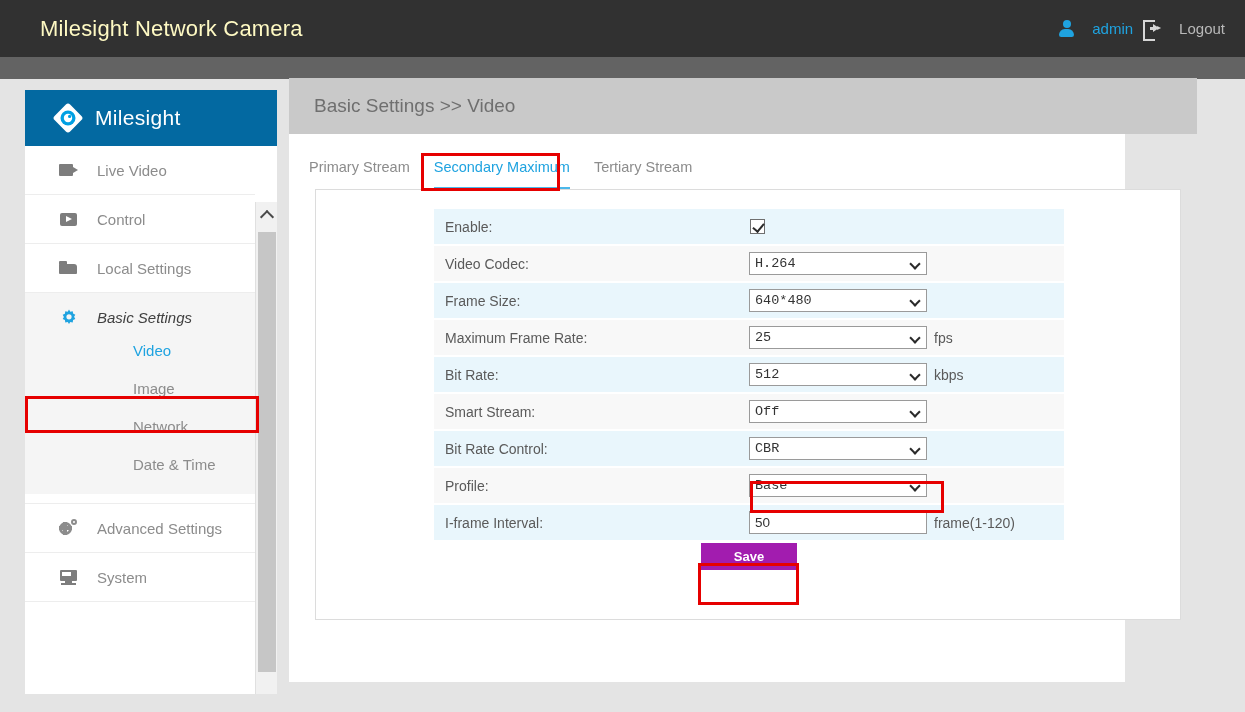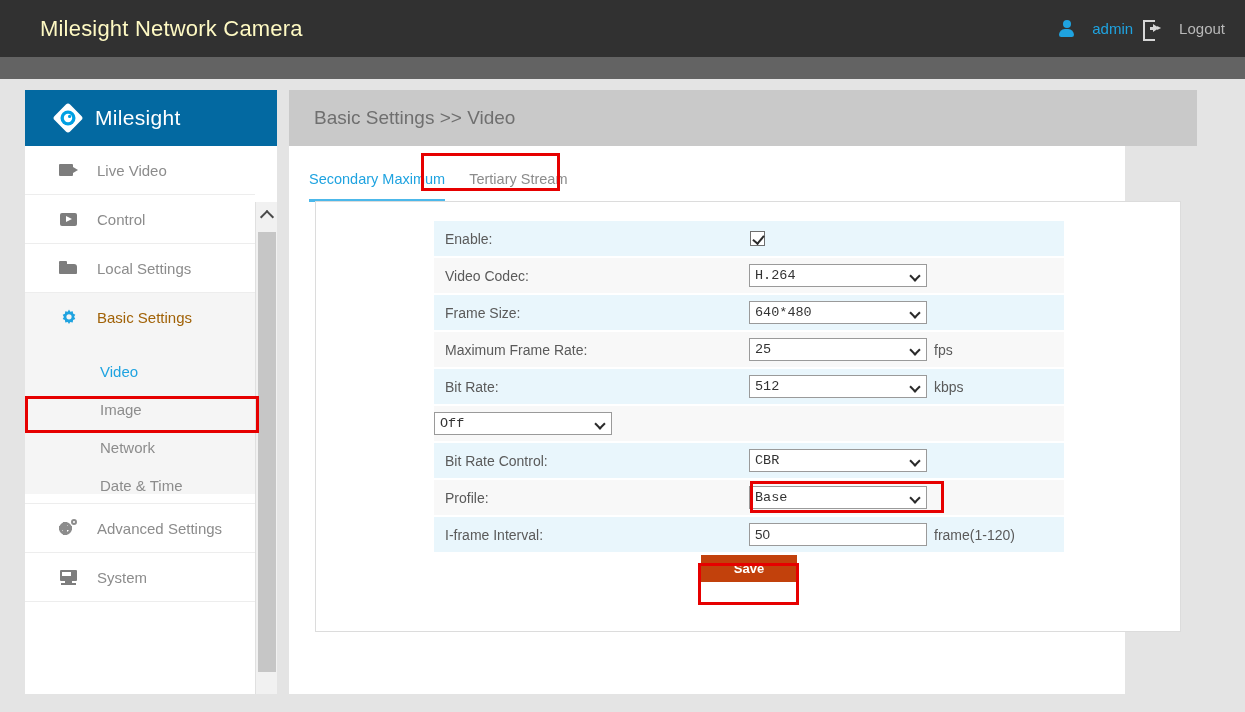--- a/index.html
+++ b/index.html
@@ -83,21 +83,21 @@
   }
   .menu-inner { width: 230px; }
   .menu-item {
     height: 49px; display: flex; align-items: center;
     padding-left: 34px; gap: 18px;
     border-bottom: 1px solid #ededed;
     background: #ffffff;
   }
   .menu-item .mlabel { font-size: 15px; color: #8c8c8c; }
   .menu-item.active { background: #f5f5f5; border-bottom: none; }
-  .menu-item.active .mlabel { color: #a16207; }
+  .menu-item.active .mlabel { color: #404040; font-style: italic; }
   .micon { width: 20px; height: 20px; position: relative; flex: none; }
 
   
   .ic-cam-body { position:absolute; left:0; top:4px; width:14px; height:12px; background:#7d7d7d; border-radius:1px;}
   .ic-cam-lens { position:absolute; left:14px; top:7px; width:0;height:0;
     border-top:3px solid transparent; border-bottom:3px solid transparent; border-left:5px solid #7d7d7d;}
   .ic-play-box { position:absolute; left:1px; top:4px; width:17px; height:13px; background:#7d7d7d; border-radius:2px;}
   .ic-play-tri { position:absolute; left:7px; top:7px; width:0;height:0;
     border-top:3.5px solid transparent; border-bottom:3.5px solid transparent; border-left:6px solid #ffffff;}
   .ic-folder-a { position:absolute; left:0; top:6px; width:18px; height:10px; background:#7d7d7d; border-radius:1px 3px 1px 1px;}
@@ -109,22 +109,22 @@
       linear-gradient(#8c8c8c,#8c8c8c) 4.5px -1.5px/4px 16px no-repeat,
       linear-gradient(#8c8c8c,#8c8c8c) -1.5px 4.5px/16px 4px no-repeat;
   }
   .ic-gear2-sm { position:absolute; left:12px; top:1px; width:6px; height:6px; border-radius:50%; border:2px solid #8c8c8c;}
   .ic-mon-screen { position:absolute; left:1px; top:3px; width:17px; height:11px; background:#7d7d7d; border-radius:1px;}
   .ic-mon-screen::after{ content:""; position:absolute; left:2px; top:2px; width:9px; height:4px; background:#ffffff;}
   .ic-mon-stand { position:absolute; left:6px; top:14px; width:7px; height:2px; background:#7d7d7d;}
   .ic-mon-base { position:absolute; left:2px; top:16px; width:15px; height:2px; background:#7d7d7d;}
 
   .submenu-item {
-    height: 38px; display: flex; align-items: flex-end;
-    padding-left: 75px; background: #f5f5f5;
+    height: 38px; display: flex; align-items: flex-start;
+    padding-left: 108px; background: #f5f5f5;
   }
   .submenu-item .slabel { font-size: 15px; color: #8c8c8c; }
   .submenu-item.active .slabel { color: #1fa3e0; }
   .submenu-group { border-bottom: 1px solid #ededed; padding-bottom: 9px; }
 
   
   .video-marker {
     position: absolute; left: 230px; top: 0; width: 7px; height: 38px; background: #00a0e3;
   }
 
@@ -140,21 +140,21 @@
   .sb-arrow-up { top: 0; }
   .chev { width: 10px; height: 10px; border-left: 2.5px solid #4a4a4a; border-bottom: 2.5px solid #4a4a4a; }
   .chev.up { transform: rotate(135deg); margin-top: 3px; }
   .sb-thumb {
     position: absolute; left: 2px; top: 30px; width: 18px; height: 440px;
     background: #c6c6c6;
   }
 
   
   .content {
-    position: absolute; left: 289px; top: 90px;
+    position: absolute; left: 289px; top: 78px;
     width: 836px; height: 604px; background: #ffffff;
   }
   .crumb-bar {
     width: 908px; height: 56px; background: #c9c9c9;
     display: flex; align-items: center; padding-left: 25px;
   }
   .crumb-text { font-size: 19px; color: #6f6f6f; }
 
   .tabs { display: flex; align-items: flex-end; height: 48px; padding-left: 8px; gap: 0; }
   .tab {
@@ -210,21 +210,21 @@
     background: #fff; position: relative; display: inline-block; margin-left: 1px;
   }
   .cbox::after {
     content: ""; position: absolute; left: 4px; top: 1px;
     width: 5px; height: 9px; border-right: 2px solid #2b2b2b; border-bottom: 2px solid #2b2b2b;
     transform: rotate(40deg);
   }
 
   .save-row { position: absolute; left: 118px; top: 353px; width: 630px; display:flex; justify-content:center; }
   .save-btn {
-    width: 96px; height: 27px; background: #c2410c; border: none; color: #ffffff;
+    width: 96px; height: 27px; background: #a21caf; border: none; color: #ffffff;
     font-family: "Liberation Sans", sans-serif; font-size: 13px; font-weight: bold;
     cursor: pointer; border-radius: 0;
   }
 
   
   .redbox { position: absolute; border: 3px solid #e60000; pointer-events: none; }
   .rb-video   { left: 25px;  top: 396px; width: 234px; height: 37px; }
   .rb-tab     { left: 421px; top: 153px; width: 139px; height: 38px; }
   .rb-profile { left: 750px; top: 481px; width: 194px; height: 32px; }
   .rb-save    { left: 698px; top: 563px; width: 101px; height: 42px; }
@@ -347,20 +347,23 @@
       </div>
     </div>
   </div>
 
   <div class="content">
     <div class="crumb-bar">
       <span class="crumb-text">Basic Settings &gt;&gt; Video</span>
     </div>
 
     <div class="tabs">
+      <div class="tab">
+        <span>Primary Stream</span>
+      </div>
       <div class="tab active">
         <span>Secondary Maximum</span>
       </div>
       <div class="tab">
         <span>Tertiary Stream</span>
       </div>
     </div>
 
     <div class="panel">
       <div class="form">
@@ -416,20 +419,21 @@
               <select class="sel">
                 <option>512</option>
               </select>
               <span class="arrow"></span>
             </span>
             <span class="unit">kbps</span>
           </span>
         </div>
 
         <div class="frow even">
+          <span class="flabel">Smart Stream:</span>
           <span class="fctl">
             <span class="sel-wrap">
               <select class="sel">
                 <option>Off</option>
               </select>
               <span class="arrow"></span>
             </span>
           </span>
         </div>
 

